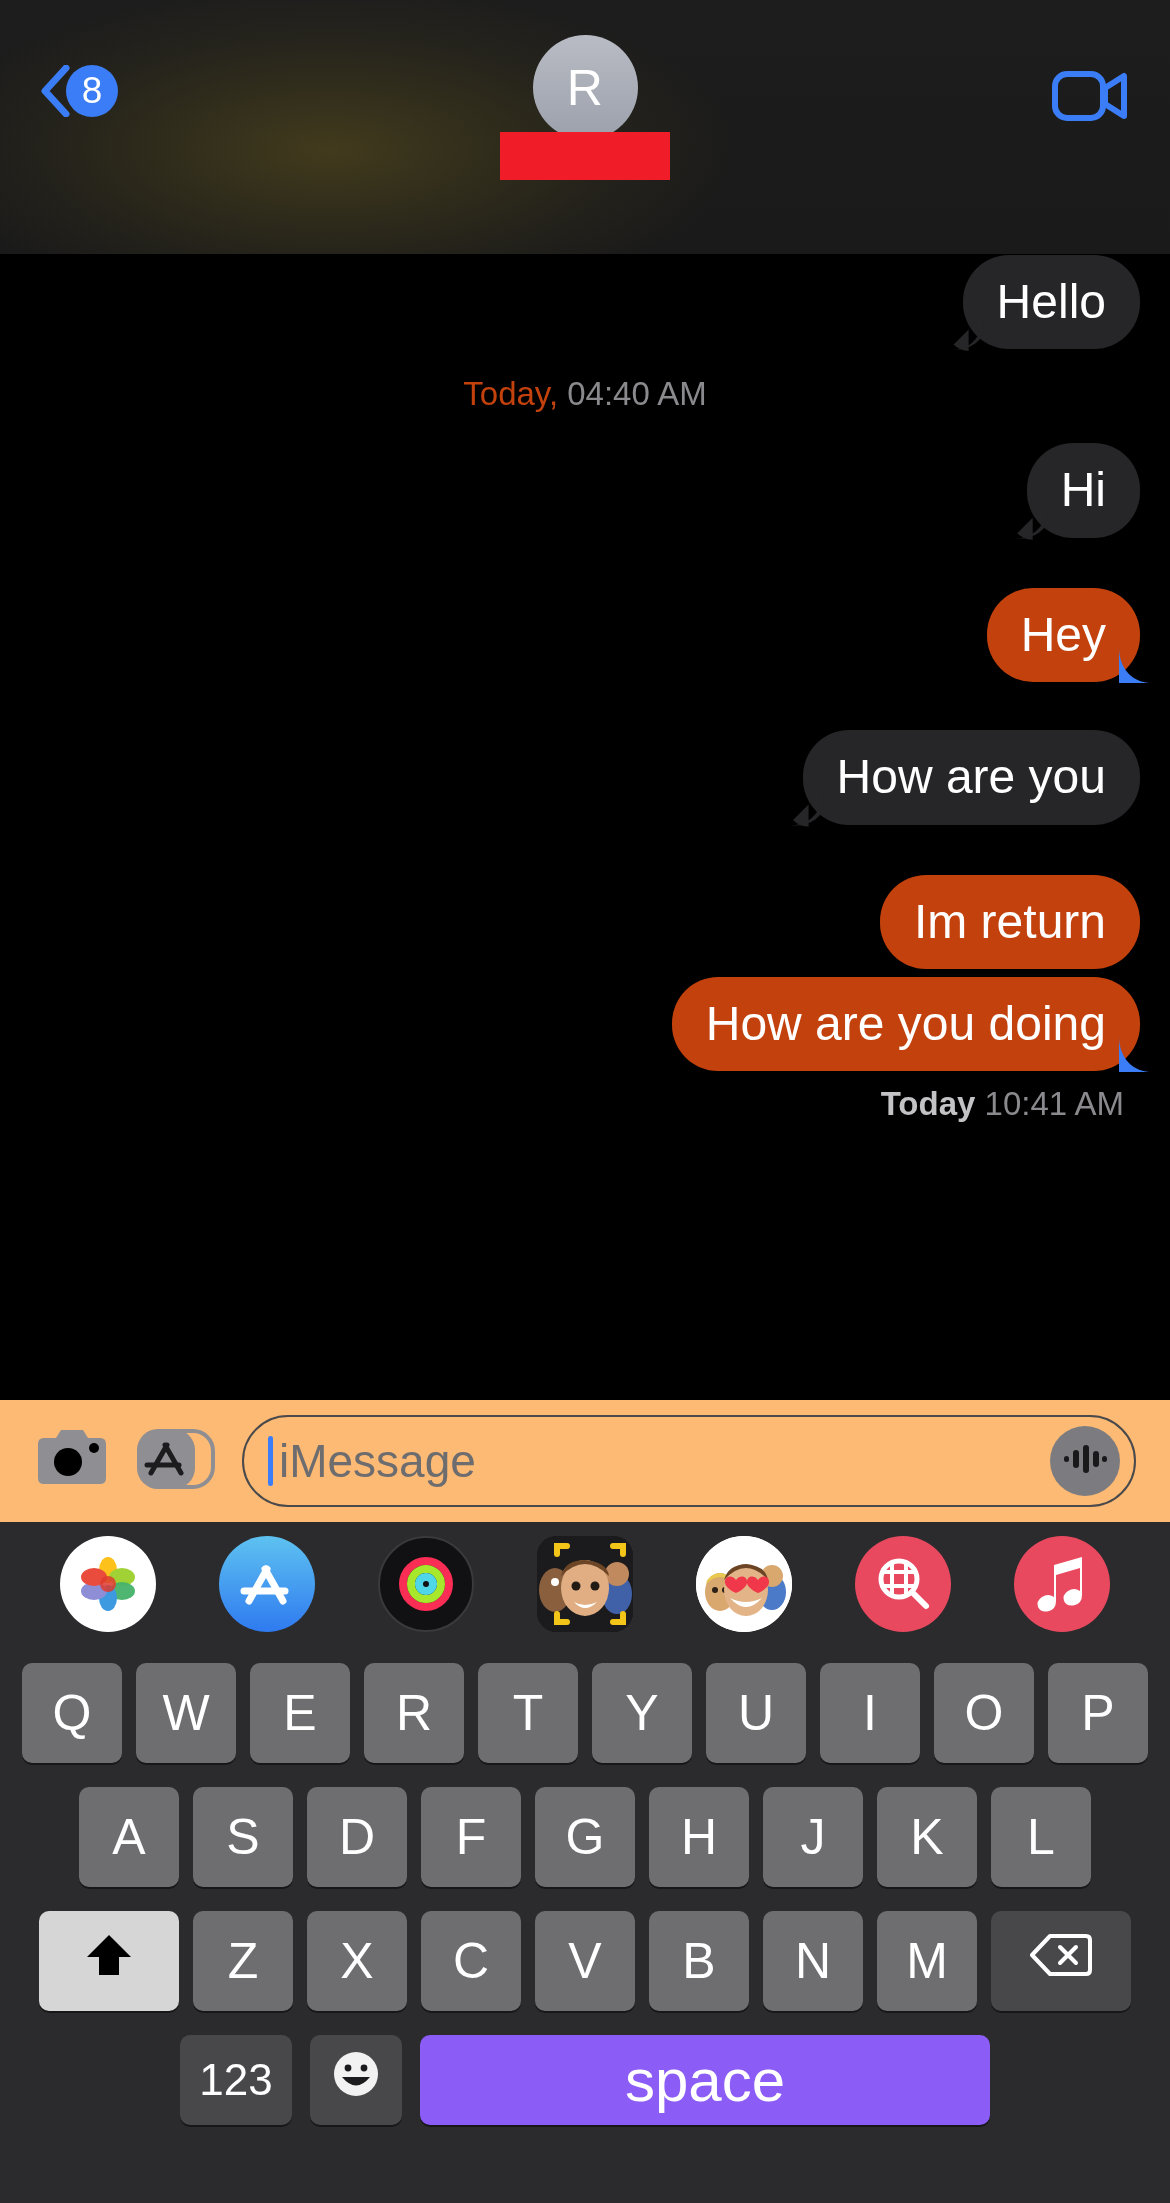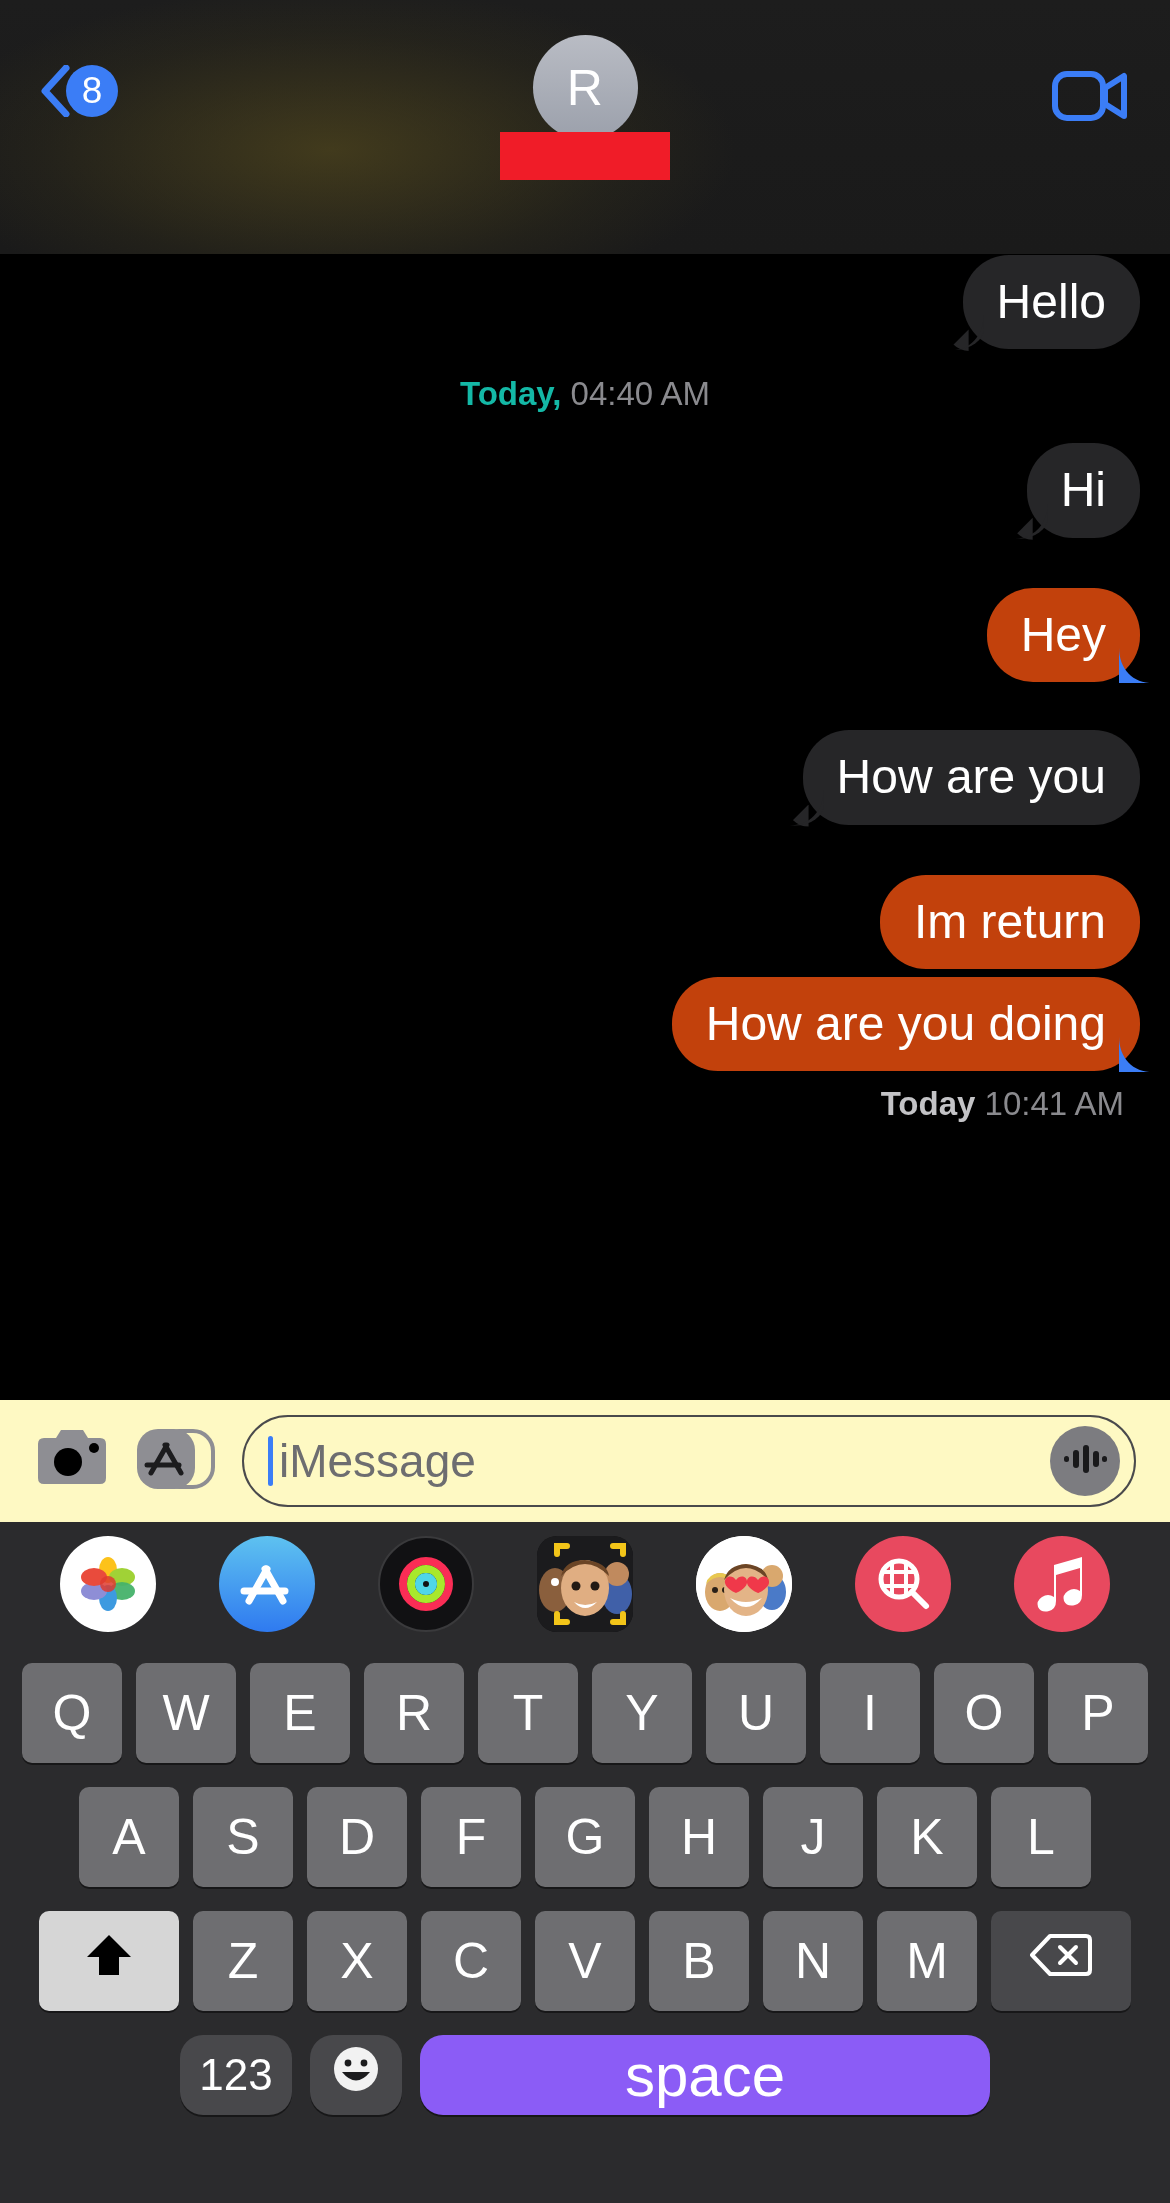--- a/index.html
+++ b/index.html
@@ -93,33 +93,33 @@
     width:34px; height:36px;
     background:#3B7DF6;
     clip-path: path("M0,36 L0,0 C0,22 14,36 34,36 Z");
   }
 
   .day-divider{
     width:100%; text-align:center;
     font-size:33px; color:#8A8A8E;
     margin:26px 0 30px 0;
   }
-  .day-divider .day{ color:#14b8a6; font-weight:700; }
+  .day-divider .day{ color:#c2410c; font-weight:400; }
 
   .read-receipt{
     width:100%; text-align:right;
     font-size:33px; color:#8A8A8E;
     padding-right:16px; margin-top:14px;
   }
   .read-receipt .lbl{ color:#c3c3c6; font-weight:700; }
 
   
   .inputbar{
     position:absolute; left:0; top:1400px; width:1170px; height:122px;
-    background:#fef9c3; display:flex; align-items:center; padding:0 34px; gap:28px;
+    background:#fdba74; display:flex; align-items:center; padding:0 34px; gap:28px;
   }
   .camera-btn, .appstore-btn{
     width:76px; height:76px; display:flex; align-items:center; justify-content:center;
     cursor:pointer; flex:0 0 auto;
   }
   .appstore-btn{ position:relative; }
 
   .msg-field{
     flex:1 1 auto; height:92px;
     border:2px solid #4a4a4c; border-radius:46px;
@@ -170,21 +170,21 @@
     background:#6e6e71; color:#fff; border-radius:10px;
     height:100px; width:100px;
     display:flex; align-items:center; justify-content:center;
     font-size:50px; font-weight:400; cursor:pointer;
     box-shadow:0 2px 0 rgba(0,0,0,0.45);
   }
   .kb-row.r2 { padding:0 58px; }
   .kb-row.r3 { gap:14px; }
   .key.wide{ width:140px; background:#48484b; }
   .key.shift-active{ background:#d6d6d6; color:#000; }
-  .key.bottom{ height:80px;border-radius:23px; }
+  .key.bottom{ height:90px; }
   .key.k123{ width:112px; background:#48484b; font-size:44px; }
   .key.kemoji{ width:92px; background:#48484b; }
   .key.kspace{ width:570px; background:#8b5cf6; font-size:60px; }
   .key.kreturn{ width:220px; background:#48484b; font-size:44px; }
   .kb-row.r4{ gap:18px; margin-top:6px; }
 </style>
 </head>
 <body>
 
 <div class="phone">

